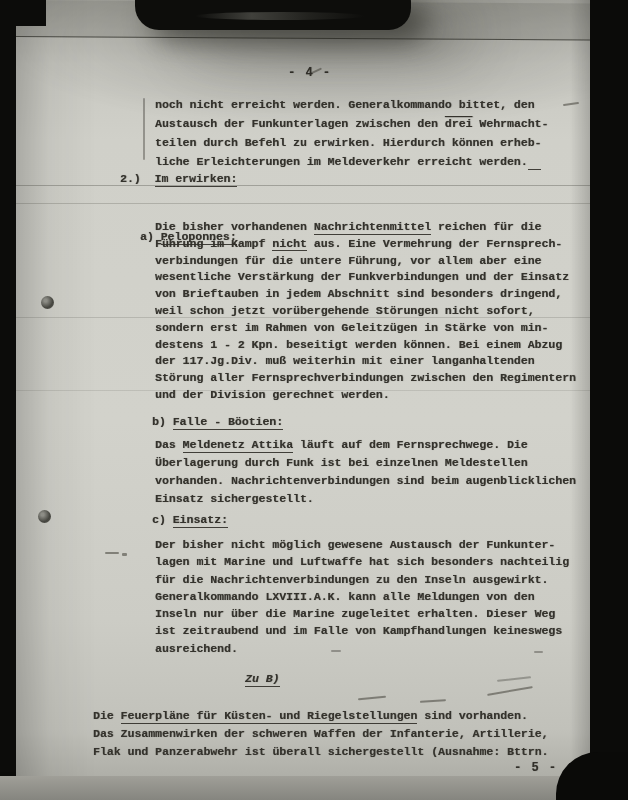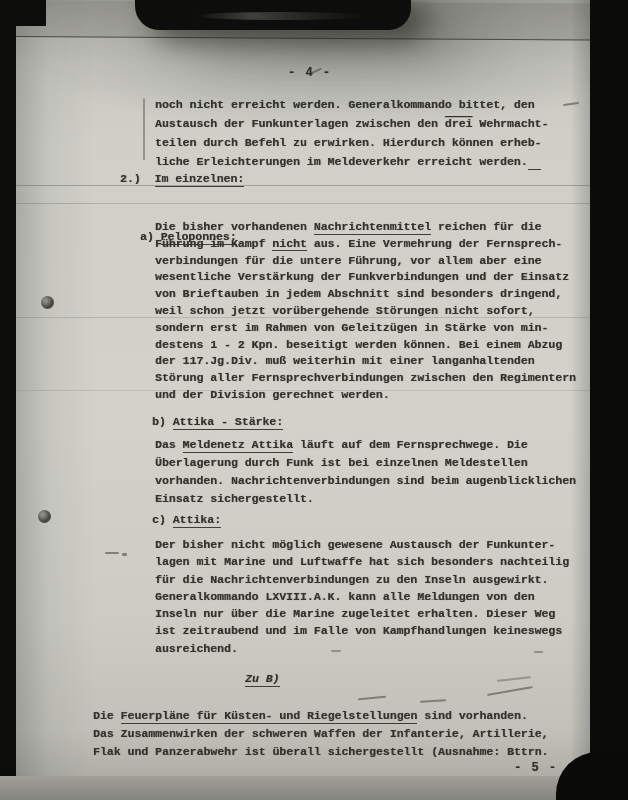--- a/index.html
+++ b/index.html
@@ -84,26 +84,26 @@
   <div class="mark" style="left:358px;top:697px;width:28px;height:2px;transform:rotate(-5deg);"></div>
   <div class="mark" style="left:420px;top:700px;width:26px;height:2px;transform:rotate(-4deg);"></div>
   <div class="mark" style="left:487px;top:690px;width:46px;height:2px;transform:rotate(-10deg);"></div>
   <div class="mark" style="left:497px;top:678px;width:34px;height:1.5px;transform:rotate(-6deg);opacity:.45;"></div>
 
   <div class="text-layer">
     <div class="pgnum top">- 4 -</div>
     <div class="pgnum bottom">- 5 -</div>
 
   <div class="tblock" style="left: 155px; top: 95px; line-height: 19px;"><div class="tline"><span>noch nicht erreicht werden. Generalkommando bittet, den</span></div><div class="tline"><span>Austausch der Funkunterlagen zwischen den </span><span class="o">drei</span><span> Wehrmacht-</span></div><div class="tline"><span>teilen durch Befehl zu erwirken. Hierdurch können erheb-</span></div><div class="tline"><span>liche Erleichterungen im Meldeverkehr erreicht werden.</span><span class="u">&nbsp;&nbsp;</span></div></div>
-      <div class="tblock" style="left: 120px; top: 170px; line-height: 17px;"><div class="tline"><span>2.)  </span><span class="u">Im einzelnen:</span></div></div>
+      <div class="tblock" style="left: 120px; top: 170px; line-height: 17px;"><div class="tline"><span>2.)  </span><span class="u">Im erwirken:</span></div></div>
       <div class="tblock" style="left: 140px; top: 197px; line-height: 17px; margin-top: 31px;"><div class="tline"><span>a) </span><span class="u">Peloponnes:</span></div></div>
       <div class="tblock" style="left: 155px; top: 219px; line-height: 16.8px;"><div class="tline"><span>Die bisher vorhandenen </span><span class="u">Nachrichtenmittel</span><span> reichen für die</span></div><div class="tline"><span>Führung im Kampf </span><span class="u">nicht</span><span> aus. Eine Vermehrung der Fernsprech-</span></div><div class="tline"><span>verbindungen für die untere Führung, vor allem aber eine</span></div><div class="tline"><span>wesentliche Verstärkung der Funkverbindungen und der Einsatz</span></div><div class="tline"><span>von Brieftauben in jedem Abschnitt sind besonders dringend,</span></div><div class="tline"><span>weil schon jetzt vorübergehende Störungen nicht sofort,</span></div><div class="tline"><span>sondern erst im Rahmen von Geleitzügen in Stärke von min-</span></div><div class="tline"><span>destens 1 - 2 Kpn. beseitigt werden können. Bei einem Abzug</span></div><div class="tline"><span>der 117.Jg.Div. muß weiterhin mit einer langanhaltenden</span></div><div class="tline"><span>Störung aller Fernsprechverbindungen zwischen den Regimentern</span></div><div class="tline"><span>und der Division gerechnet werden.</span></div></div>
-      <div class="tblock" style="left: 152px; top: 413px; line-height: 17px;"><div class="tline"><span>b) </span><span class="u">Attika - Stärke:</span></div></div>
+      <div class="tblock" style="left: 152px; top: 413px; line-height: 17px;"><div class="tline"><span>b) </span><span class="u">Falle - Böotien:</span></div></div>
       <div class="tblock" style="left: 155px; top: 436px; line-height: 18px;"><div class="tline"><span>Das </span><span class="u">Meldenetz Attika</span><span> läuft auf dem Fernsprechwege. Die</span></div><div class="tline"><span>Überlagerung durch Funk ist bei einzelnen Meldestellen</span></div><div class="tline"><span>vorhanden. Nachrichtenverbindungen sind beim augenblicklichen</span></div><div class="tline"><span>Einsatz sichergestellt.</span></div></div>
-      <div class="tblock" style="left: 152px; top: 511px; line-height: 17px;"><div class="tline"><span>c) </span><span class="u">Attika:</span></div></div>
+      <div class="tblock" style="left: 152px; top: 511px; line-height: 17px;"><div class="tline"><span>c) </span><span class="u">Einsatz:</span></div></div>
       <div class="tblock" style="left: 155px; top: 536px; line-height: 17.3px;"><div class="tline"><span>Der bisher nicht möglich gewesene Austausch der Funkunter-</span></div><div class="tline"><span>lagen mit Marine und Luftwaffe hat sich besonders nachteilig</span></div><div class="tline"><span>für die Nachrichtenverbindungen zu den Inseln ausgewirkt.</span></div><div class="tline"><span>Generalkommando LXVIII.A.K. kann alle Meldungen von den</span></div><div class="tline"><span>Inseln nur über die Marine zugeleitet erhalten. Dieser Weg</span></div><div class="tline"><span>ist zeitraubend und im Falle von Kampfhandlungen keineswegs</span></div><div class="tline"><span>ausreichend.</span></div></div>
       <div class="tblock" style="left: 245px; top: 670px; line-height: 17px; font-style: italic;"><div class="tline"><span class="u">Zu B)</span></div></div>
       <div class="tblock" style="left: 93px; top: 707px; line-height: 17.8px;"><div class="tline"><span>Die </span><span class="u">Feuerpläne für Küsten- und Riegelstellungen</span><span> sind vorhanden.</span></div><div class="tline"><span>Das Zusammenwirken der schweren Waffen der Infanterie, Artillerie,</span></div><div class="tline"><span>Flak und Panzerabwehr ist überall sichergestellt (Ausnahme: Bttrn.</span></div></div>
     </div>
 
   <div class="clip"></div>
 
   <div class="bottom-band"></div>
   <div class="edge-left"></div>
   <div class="corner-tl"></div>

